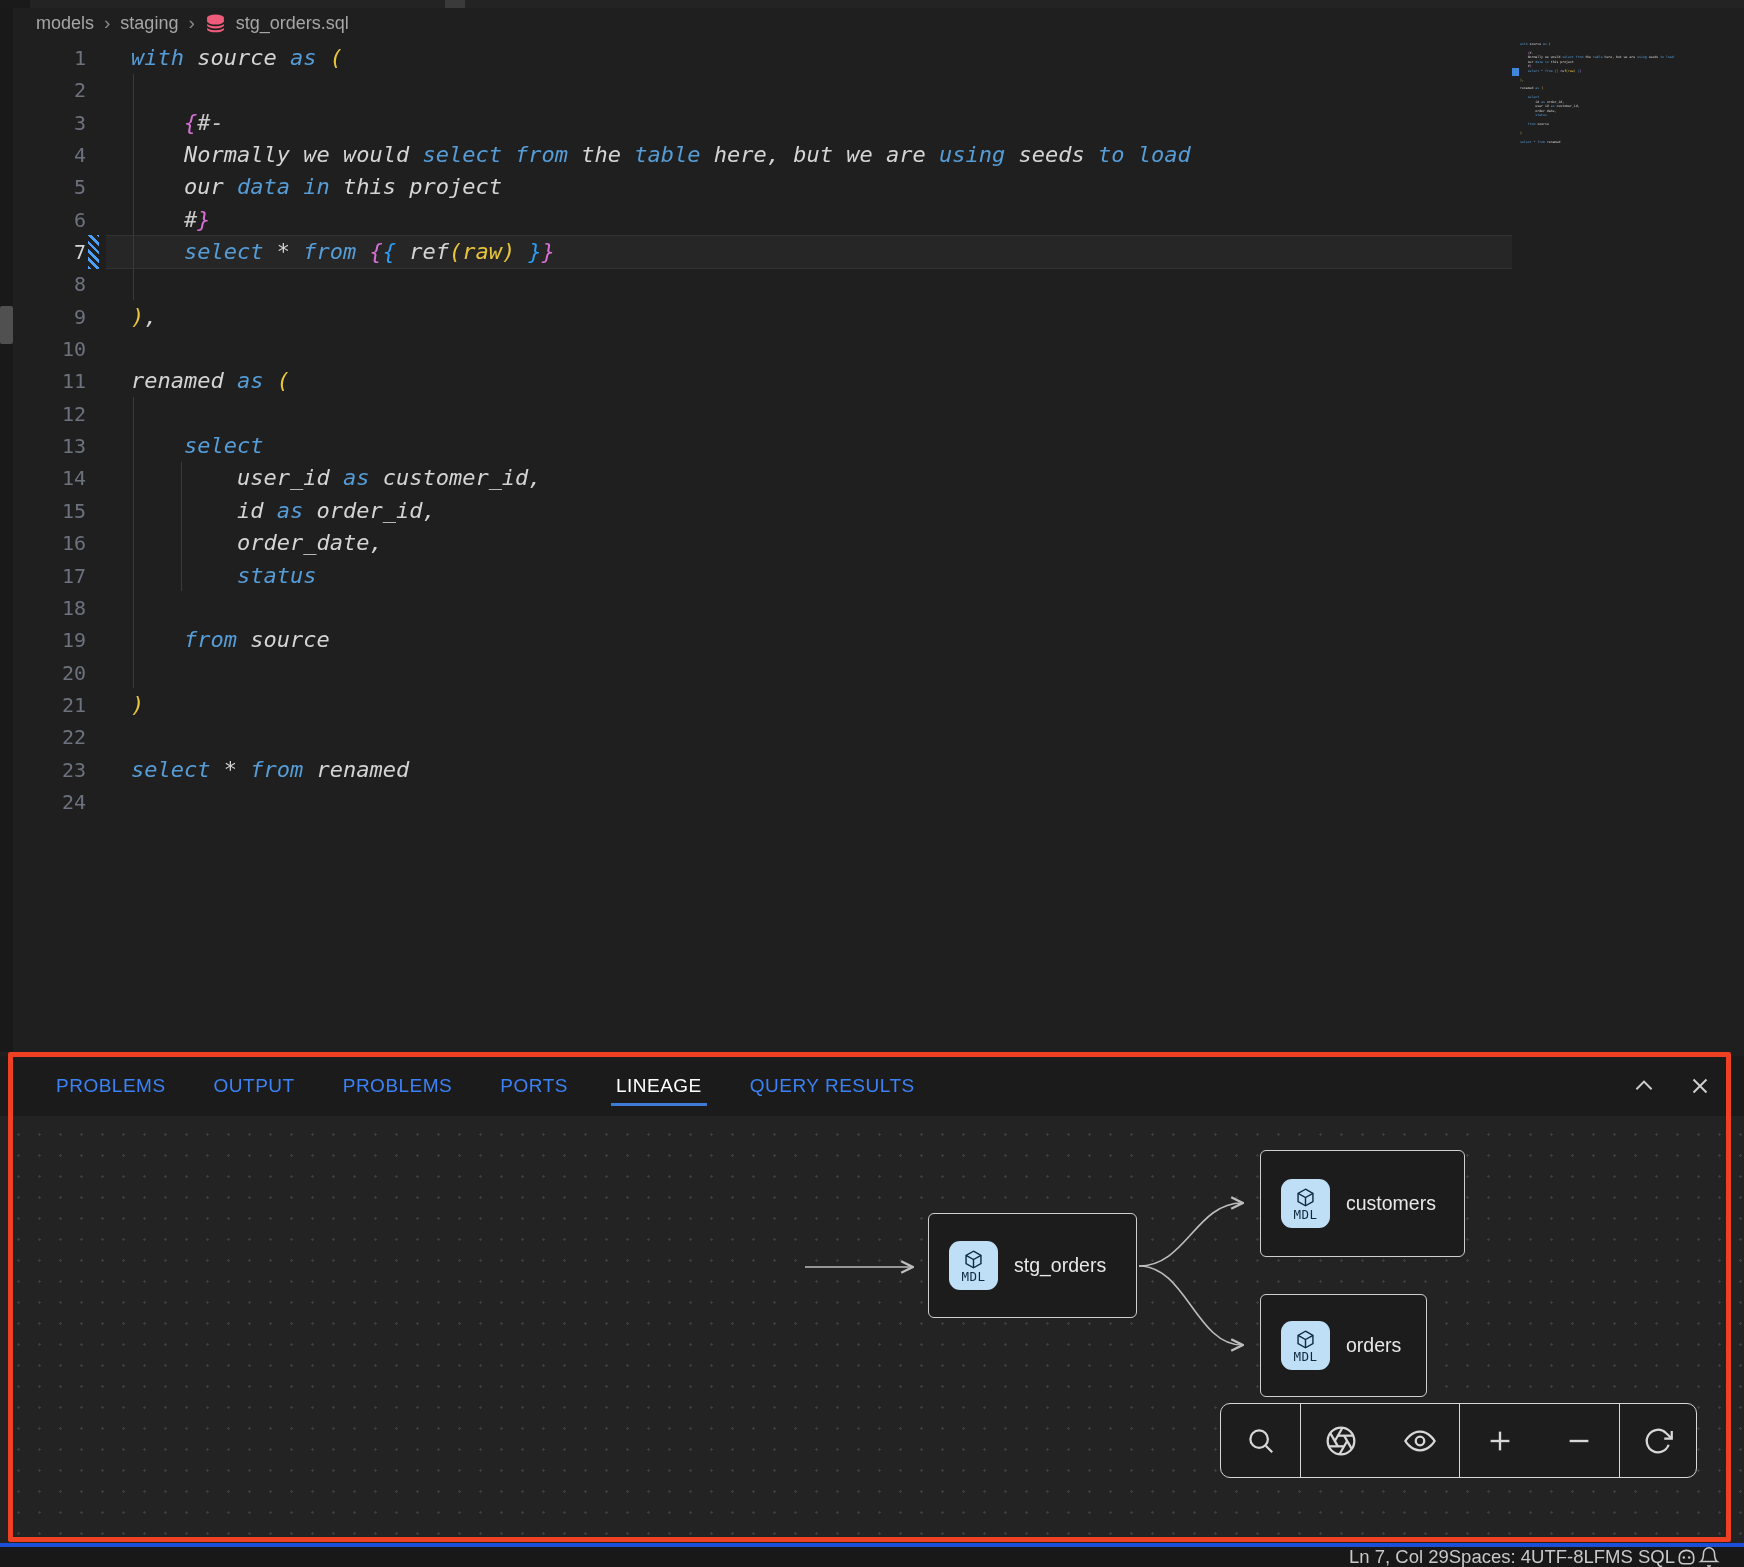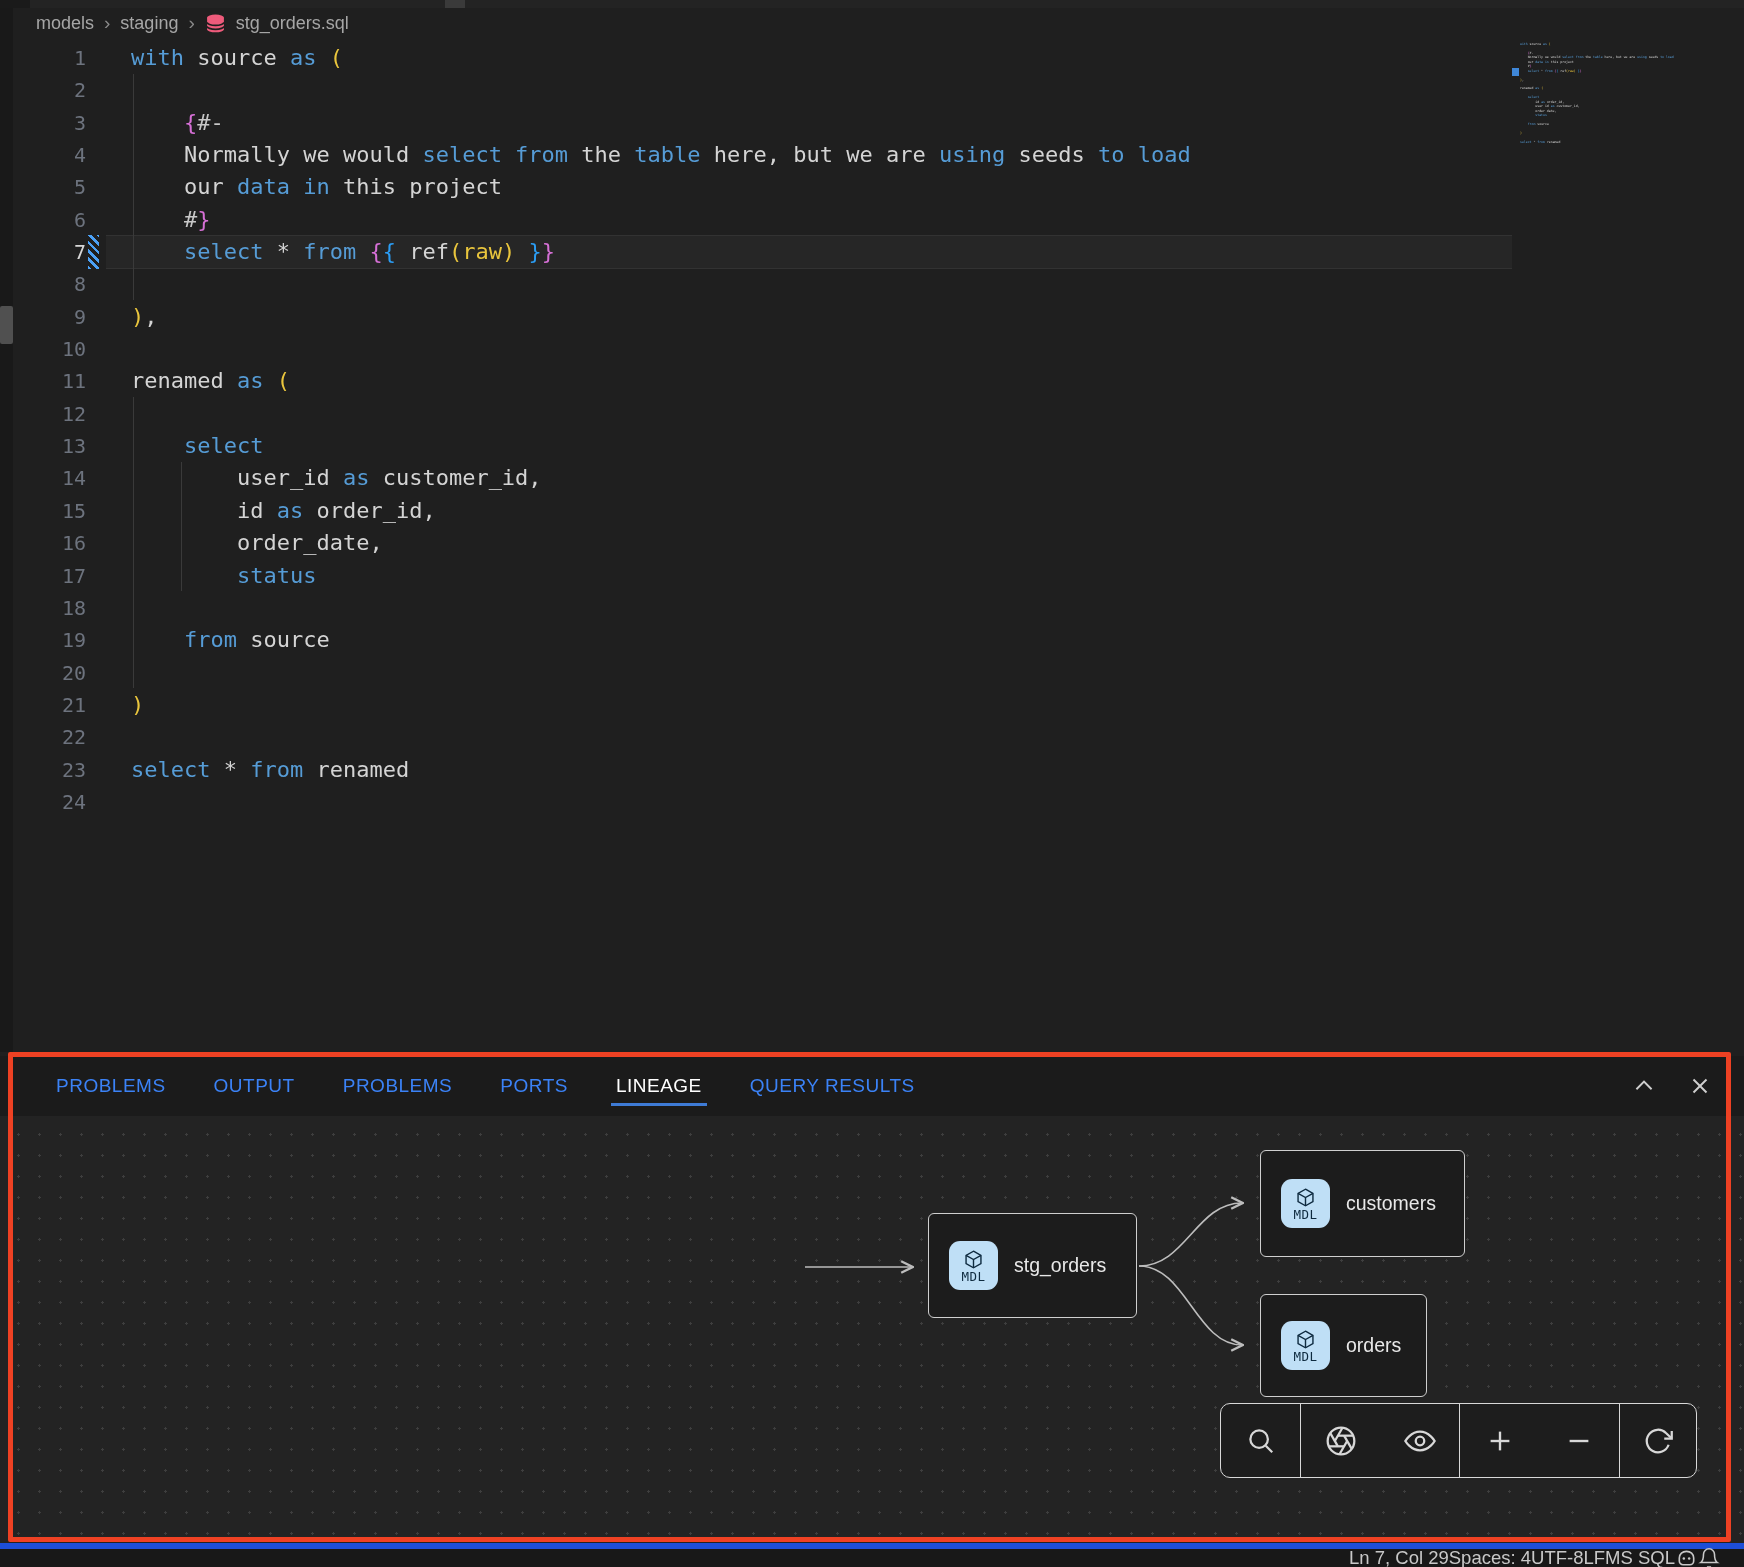--- a/index.html
+++ b/index.html
@@ -24,21 +24,21 @@
     font-size:18px;color:#a6a6a6;}
   .breadcrumb .sep{color:#8a8a8a;font-size:19px;}
   .breadcrumb .dbicon{display:flex;align-items:center;}
   
   .gutter{position:absolute;left:0;top:42px;width:86px;text-align:right;
     font-family:"DejaVu Sans Mono",monospace;font-size:20px;}
   .gutter .ln{height:32.35px;line-height:32.35px;color:#6d737e;}
   .gutter .ln.act{color:#d7d7d7;}
   .code{position:absolute;left:131px;top:42px;
     font-family:"DejaVu Sans Mono",monospace;font-size:22px;}
-  .code .cl{height:32.35px;line-height:32.35px;white-space:pre;}
+  .code .cl{height:32.35px;line-height:32.35px;white-space:pre;font-style:italic;}
   .cur-line{position:absolute;left:106px;top:235px;width:1406px;height:34px;
     background:#262626;border-top:1px solid #323232;border-bottom:1px solid #323232;}
   .hatch{position:absolute;left:88px;top:235px;width:11px;height:34px;
     background:repeating-linear-gradient(45deg,#4ba1f7 0 2.5px,rgba(0,0,0,0) 2.5px 6px);}
   .guide{position:absolute;width:1px;background:#3a3a3a;}
   .g1{left:133px;top:74px;height:226px;}
   .g2{left:133px;top:397px;height:291px;}
   .g3{left:181px;top:462px;height:129px;}
   
   .minimap{position:absolute;left:1520px;top:42px;width:180px;}
@@ -75,21 +75,21 @@
   .lt-cell{display:flex;align-items:center;justify-content:space-around;height:100%;}
   .lt-cell + .lt-cell{border-left:1.5px solid #d8d8d8;}
   .lt-c1{width:79px;} .lt-c2{width:159px;} .lt-c3{width:160px;} .lt-c4{width:77px;}
   .lt-btn{width:36px;height:36px;display:flex;align-items:center;justify-content:center;cursor:pointer;}
   .lt-btn svg{stroke:#d8d8d8;}
   
   .annotation{position:absolute;left:8px;top:1052px;width:1723px;height:490px;
     border:5px solid var(--red);border-radius:2px;pointer-events:none;z-index:50;}
   
   .statusbar{position:absolute;left:0;top:1543px;width:1744px;height:24px;background:#181818;
-    border-top:6px solid #1d4ed8;display:flex;align-items:center;justify-content:flex-end;
+    border-top:4px solid #1d4ed8;display:flex;align-items:center;justify-content:flex-end;
     padding-right:24px;font-size:18.5px;color:#c8c8c8;}
   .sbi{cursor:pointer;white-space:nowrap;}
   .sb-icon{display:flex;align-items:center;cursor:pointer;}
   .sb-icon svg{stroke:#c8c8c8;}
 </style>
 </head>
 <body>
 
 <div class="top-strip">
   <div class="corner"></div>

